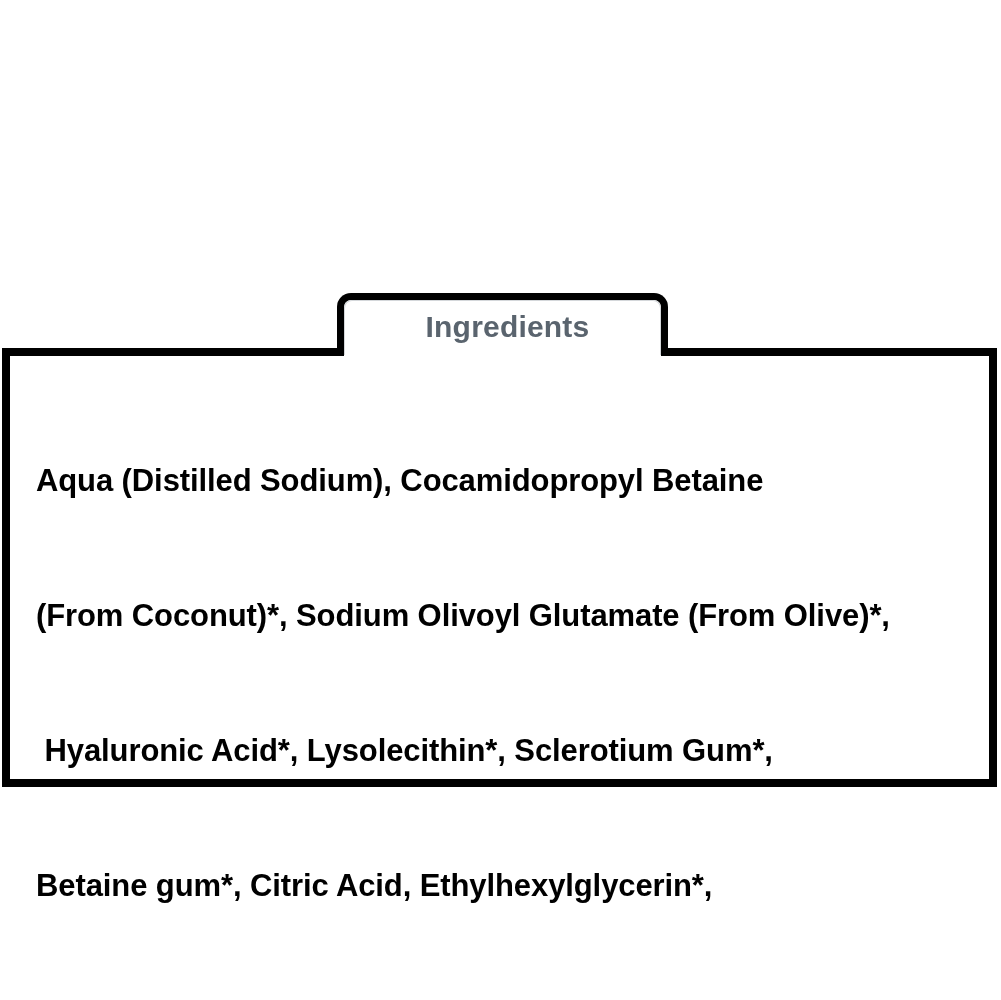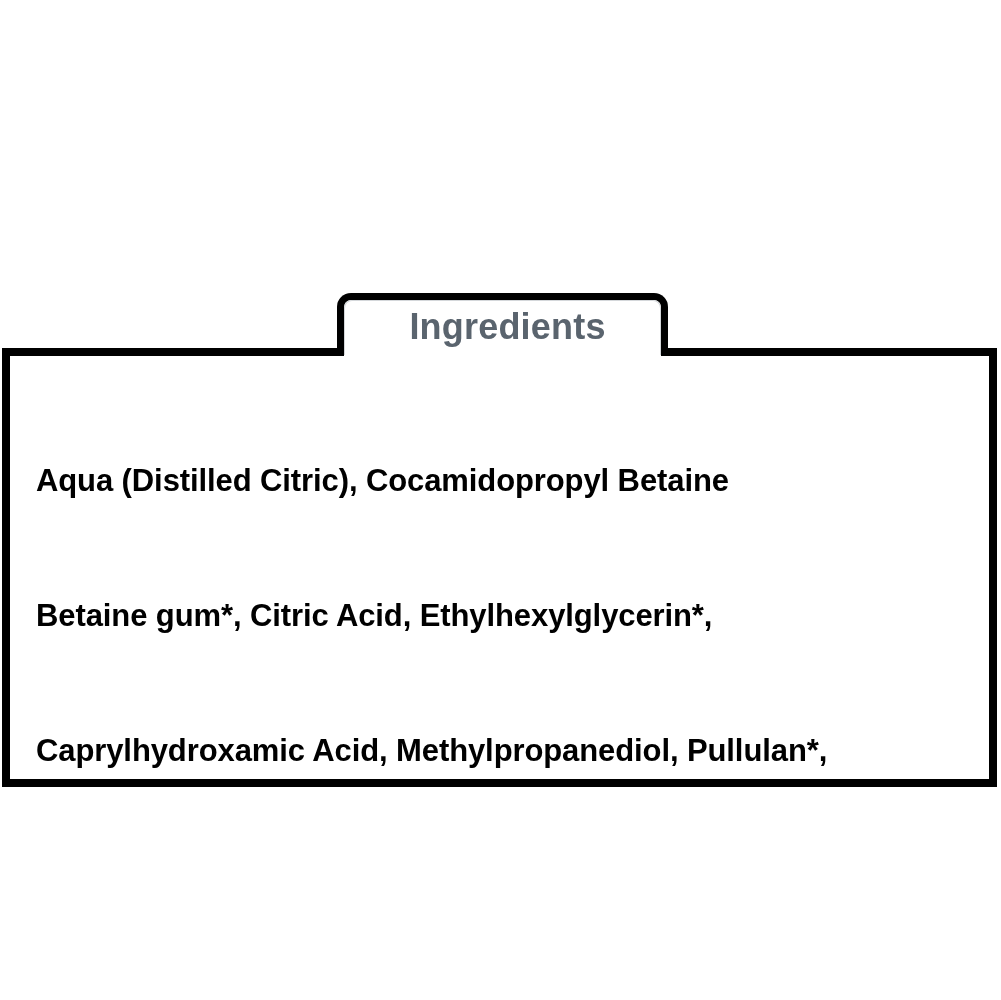--- a/index.html
+++ b/index.html
@@ -45,21 +45,21 @@
     box-sizing: border-box;
     border: 1px solid #d4d7da;
     border-bottom: none;
     border-radius: 8px 8px 0 0;
     background: #ffffff;
     display: flex;
     align-items: center;
     justify-content: center;
   }
   #ingredients-tab-label {
-    font-size: 36px;
+    font-size: 30px;
     font-weight: bold;
     color: #5a646e;
     line-height: 1;
     letter-spacing: 0.2px;
     white-space: nowrap;
     transform: translateY(-1px);
     margin-left: 10px;
   }
 
   
@@ -102,21 +102,23 @@
     white-space: pre;
   }
 </style>
 </head>
 <body>
 
 <div id="panel-wrap">
 
   <div id="ingredients-box">
     <div id="ingredients-body">
-      <span class="ing-line">Aqua (Distilled Citric), Cocamidopropyl Betaine</span>
+      <span class="ing-line">Aqua (Distilled Sodium), Cocamidopropyl Betaine</span>
+      <span class="ing-line">(From Coconut)*, Sodium Olivoyl Glutamate (From Olive)*,</span>
+      <span class="ing-line"> Hyaluronic Acid*, Lysolecithin*, Sclerotium Gum*,</span>
       <span class="ing-line">Betaine gum*, Citric Acid, Ethylhexylglycerin*,</span>
       <span class="ing-line">Caprylhydroxamic Acid, Methylpropanediol, Pullulan*,</span>
       
       
       
       
     </div>
   </div>
 
   <div id="tab-notch"></div>

